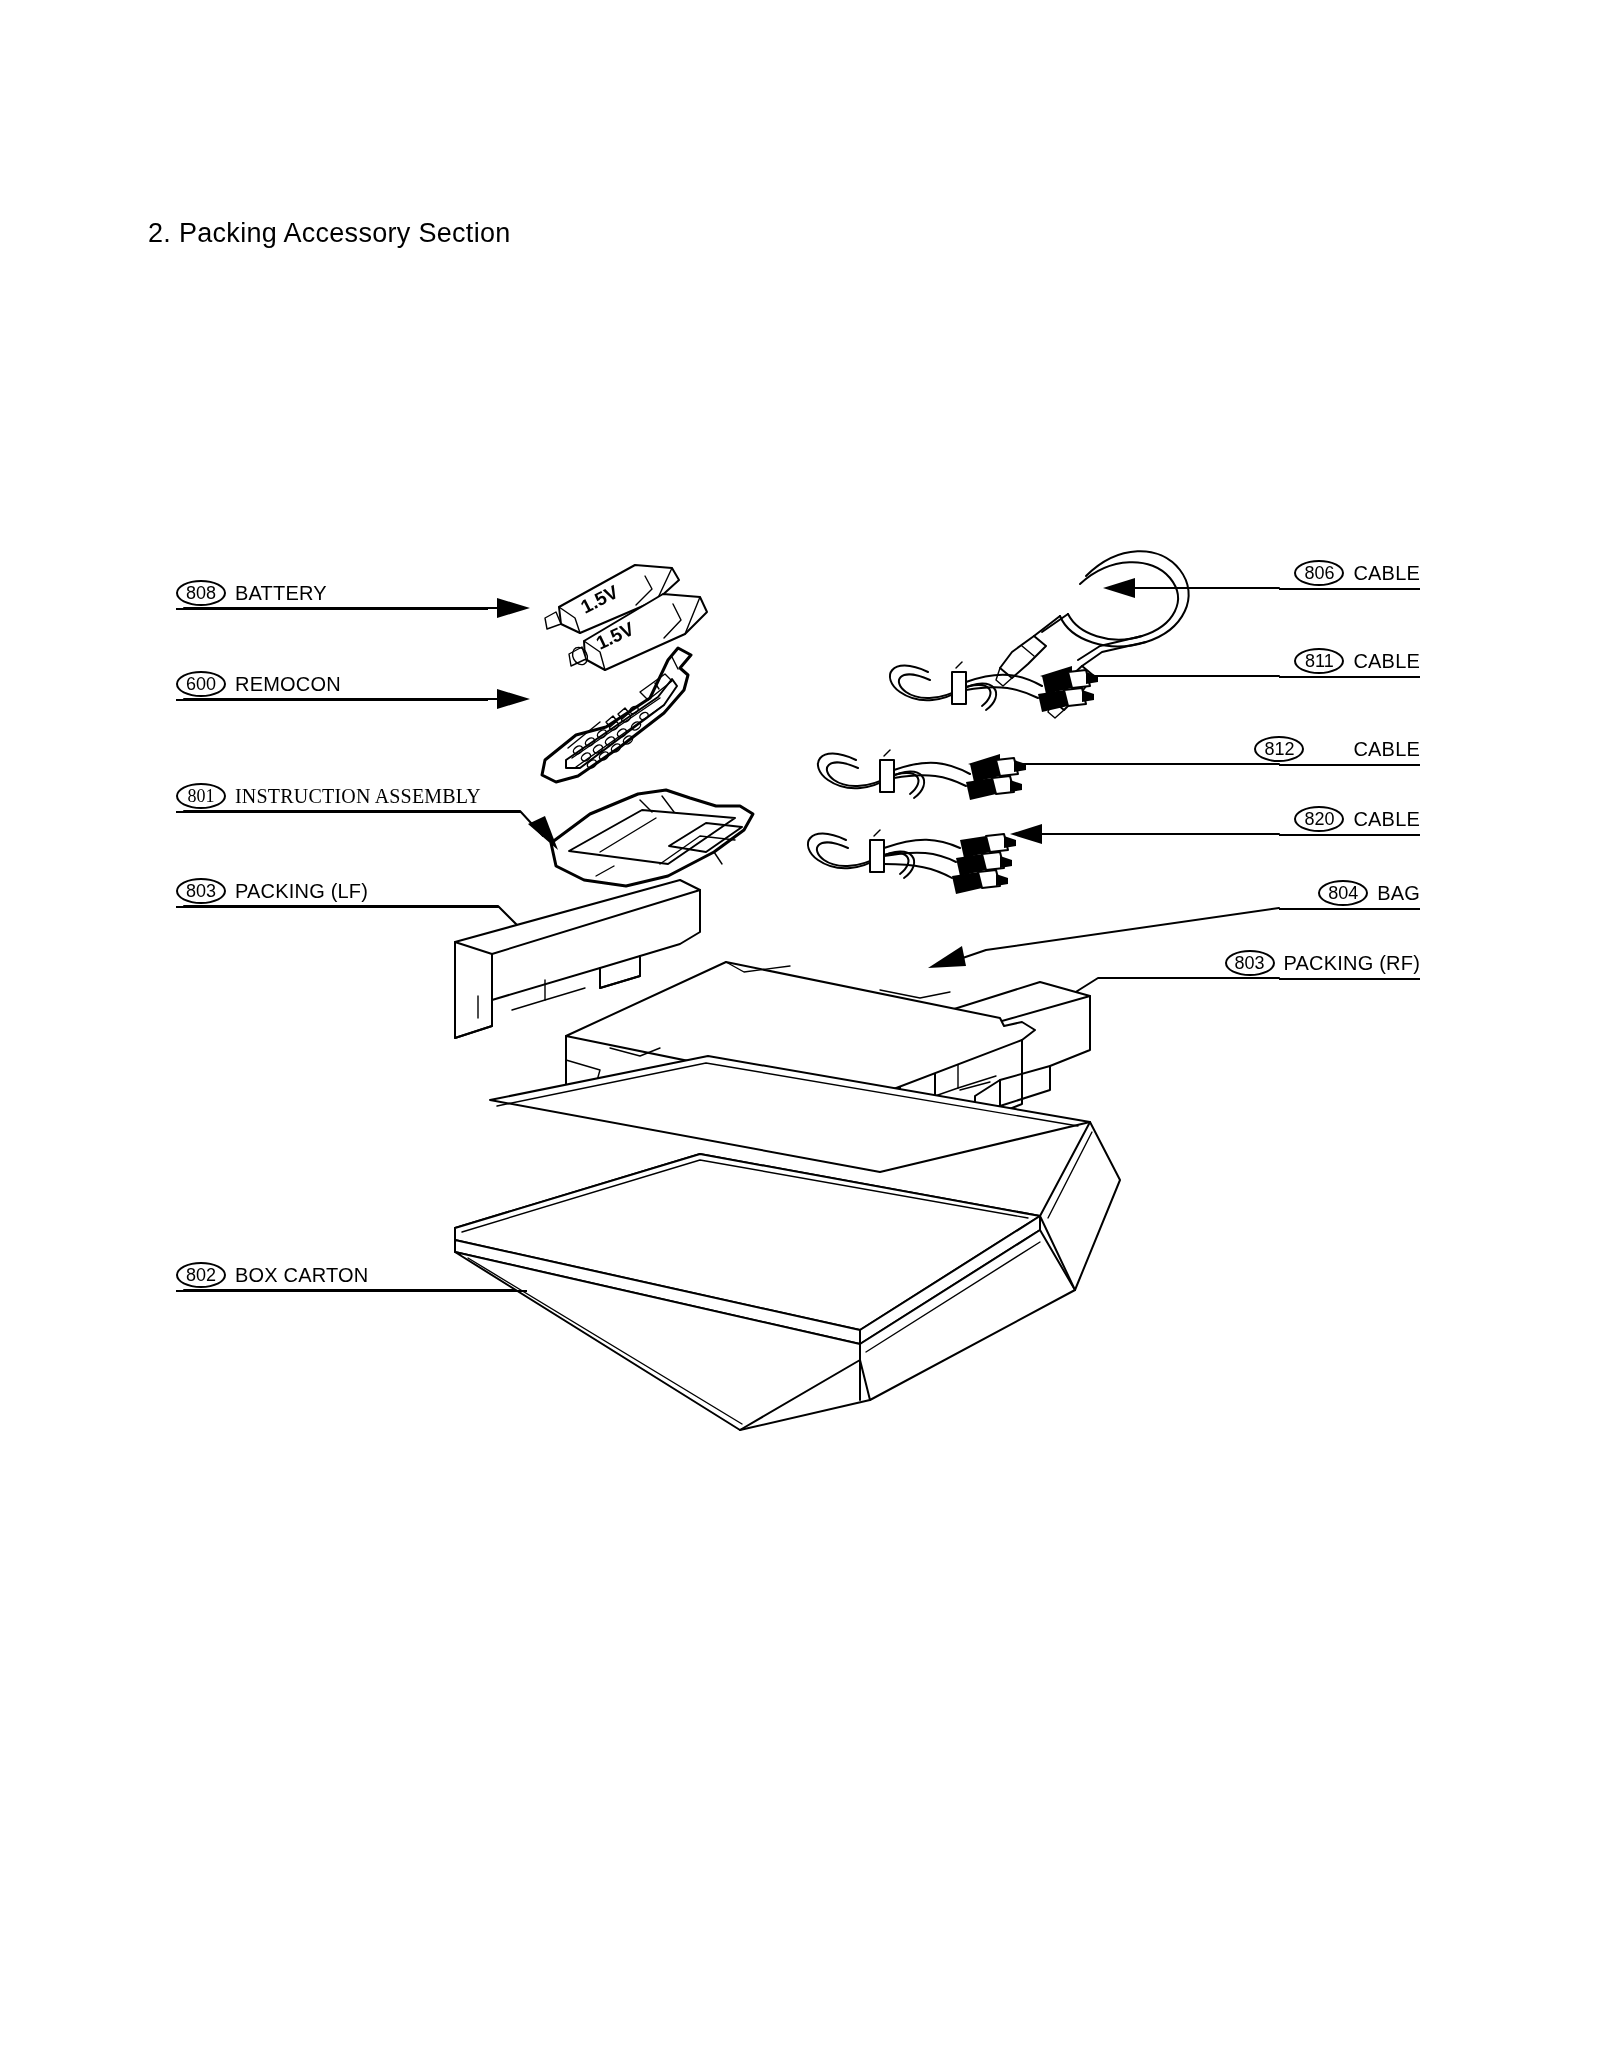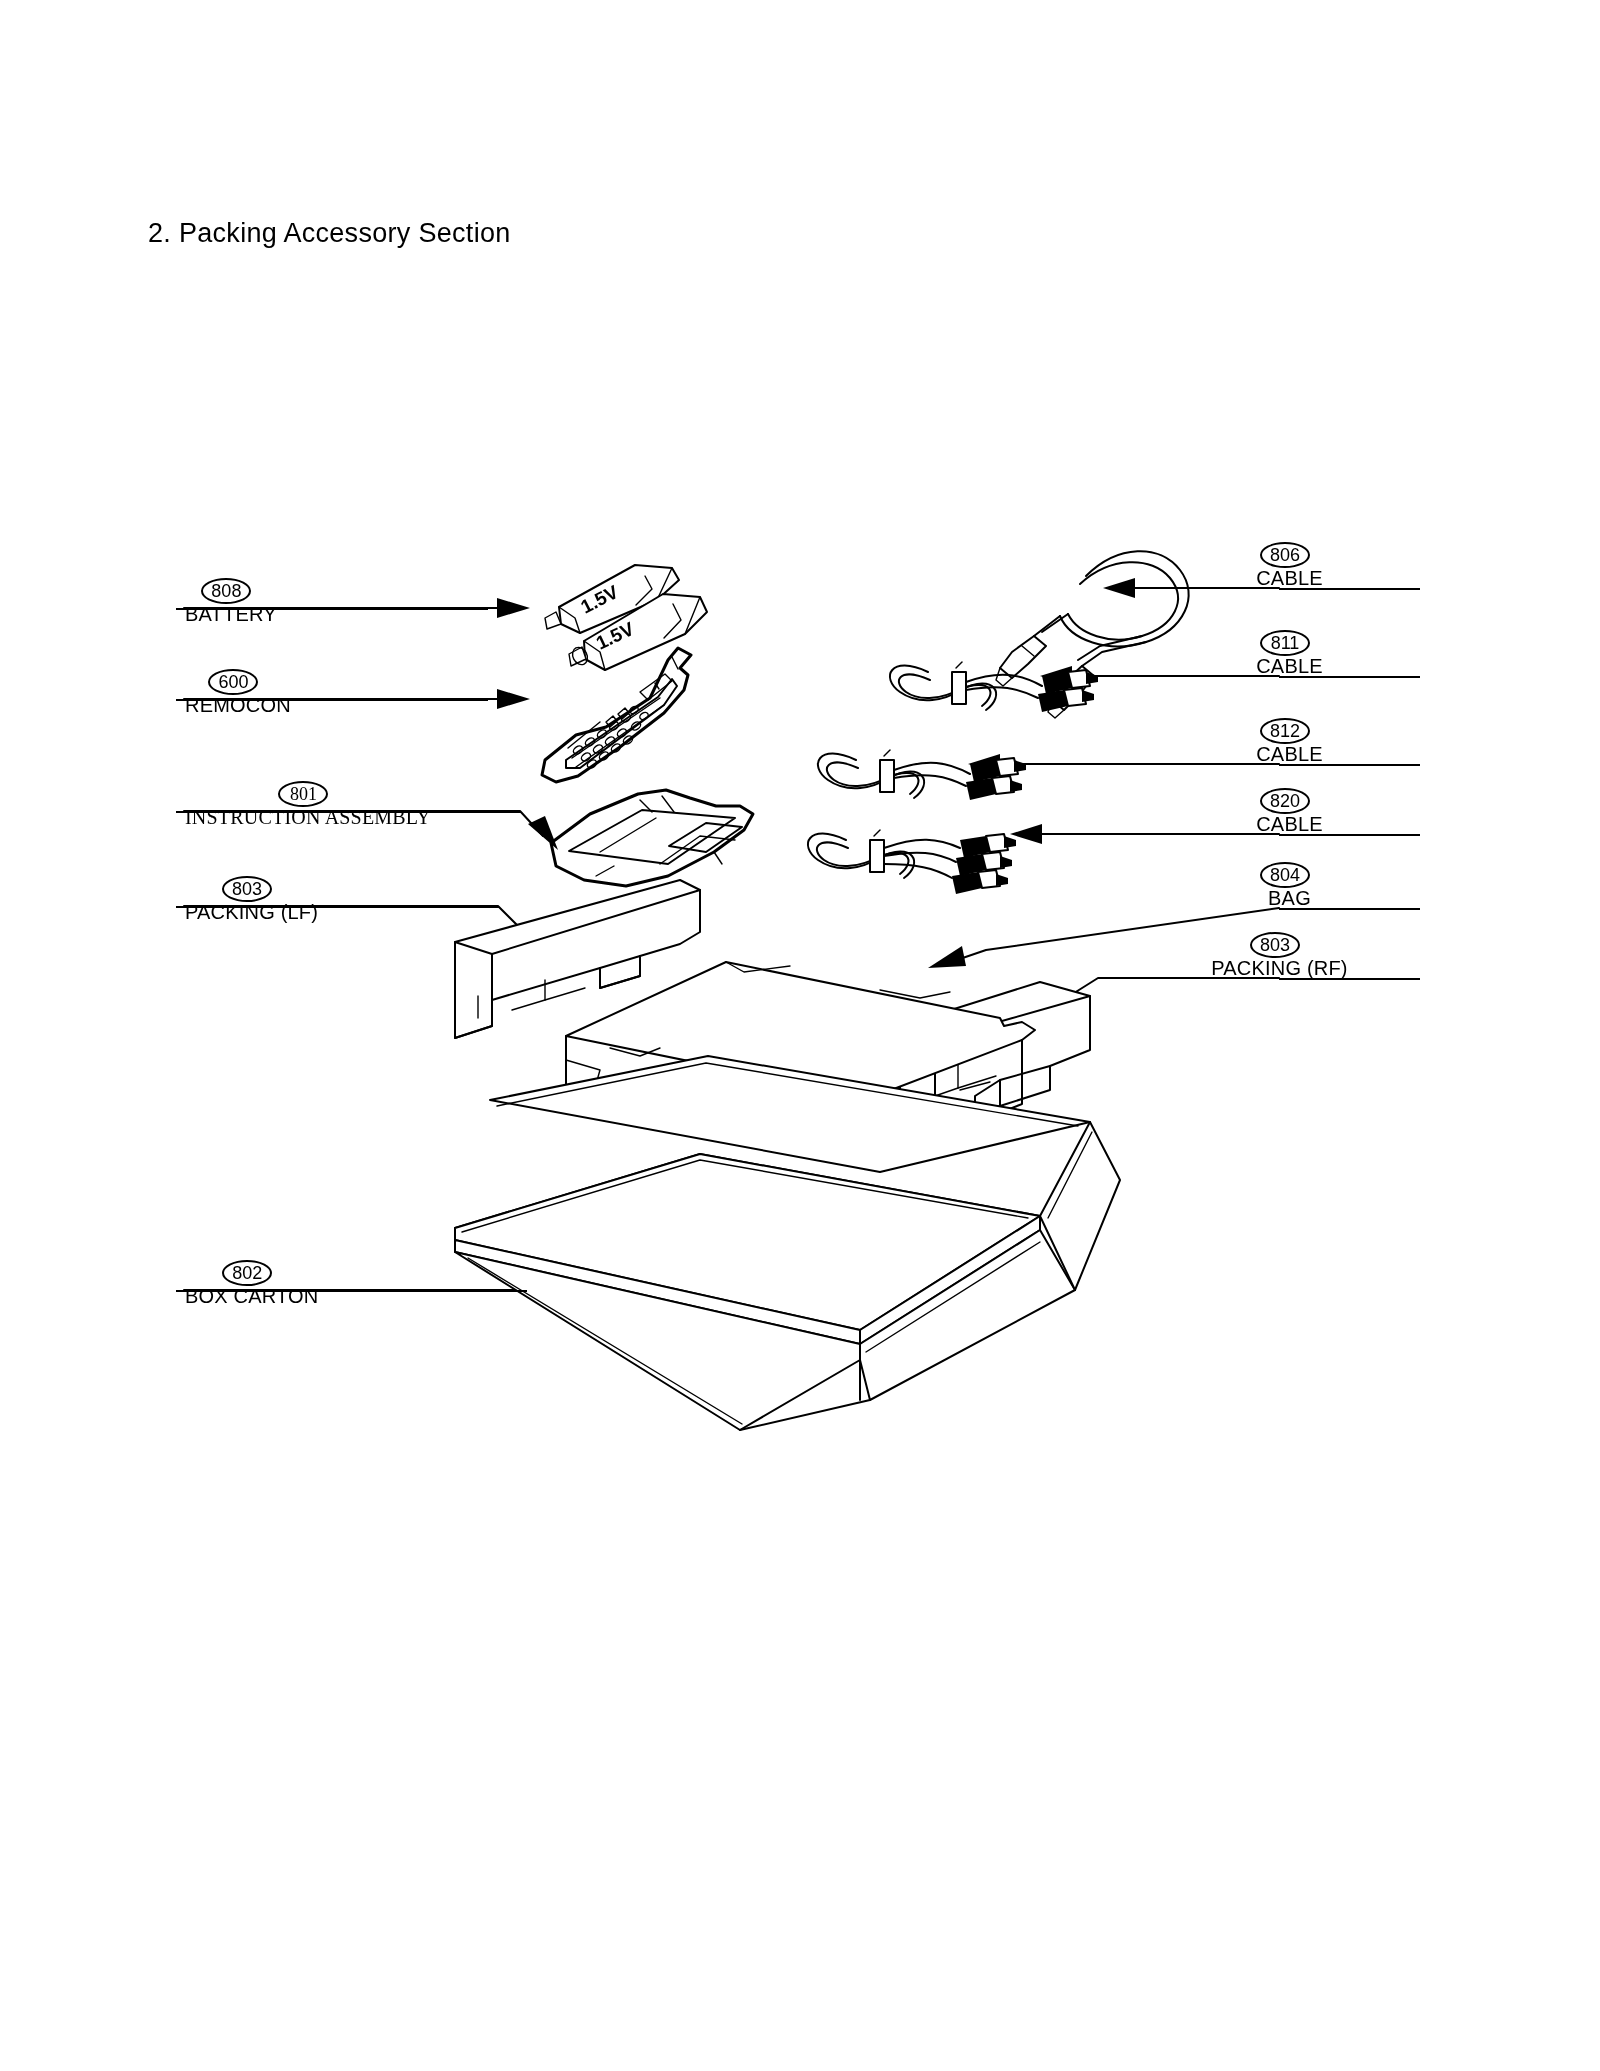--- a/index.html
+++ b/index.html
@@ -46,21 +46,20 @@
     letter-spacing: 0.5px;
   }
 
   
   .callout {
     position: absolute;
     display: flex;
     align-items: center;
     white-space: nowrap;
     height: 30px;
-    flex-direction: column;
   }
   .callout .ref-oval {
     display: inline-flex;
     align-items: center;
     justify-content: center;
     width: 50px;
     height: 26px;
     border: 2px solid #000;
     border-radius: 50%;
     font-size: 18px;
@@ -460,21 +459,21 @@
     <span class="ref-text">CABLE</span>
   </div>
   <div class="callout-rule" style="left:1279px; top:588px; width:141px;"></div>
 
   <div class="callout right-align" style="left:1150px; top:646px; width:270px;">
     <span class="ref-oval">811</span>
     <span class="ref-text">CABLE</span>
   </div>
   <div class="callout-rule" style="left:1279px; top:676px; width:141px;"></div>
 
-  <div class="callout right-align" style="left:1150px; top:734px; width:270px;">
+  <div class="callout right-align" style="left:1150px; top:734px; width:270px;gap:40px;">
     <span class="ref-oval">812</span>
     <span class="ref-text">CABLE</span>
   </div>
   <div class="callout-rule" style="left:1279px; top:764px; width:141px;"></div>
 
   <div class="callout right-align" style="left:1150px; top:804px; width:270px;">
     <span class="ref-oval">820</span>
     <span class="ref-text">CABLE</span>
   </div>
   <div class="callout-rule" style="left:1279px; top:834px; width:141px;"></div>

